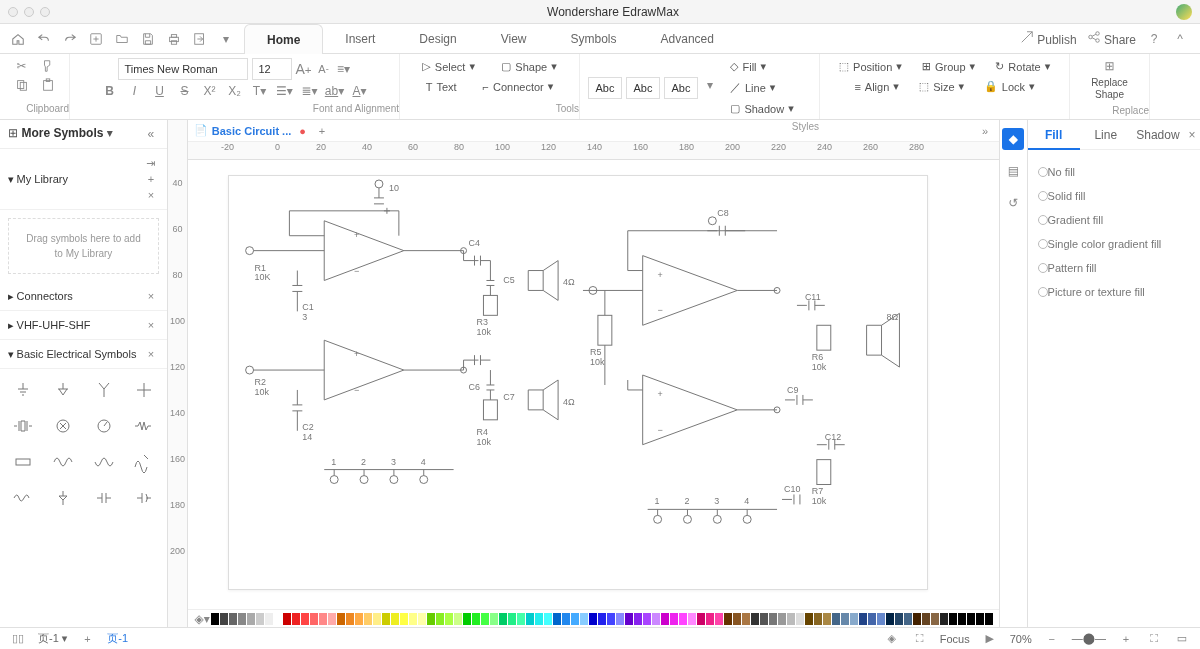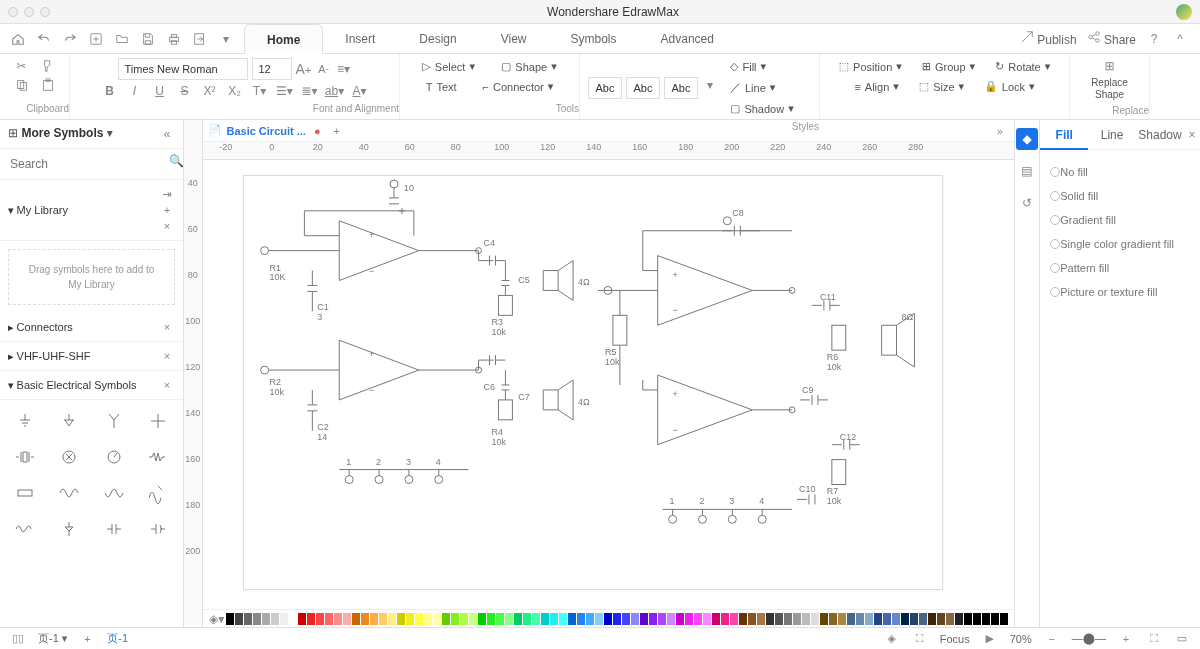--- a/index.html
+++ b/index.html
@@ -32,21 +32,21 @@
 .sb-sec { padding: 6px 8px; display: flex; align-items: center; justify-content: space-between; font-size: 11px; color: #333; border-bottom: 1px solid #f0f0f0; }
 .sb-drop { margin: 8px; border: 1px dashed #ddd; padding: 12px; text-align: center; font-size: 10px; color: #999; line-height: 1.5; }
 .sb-grid { display: grid; grid-template-columns: repeat(4,1fr); gap: 6px; padding: 6px; }
 .sb-sym { height: 30px; display: flex; align-items: center; justify-content: center; }
 .vruler { width: 22px; background: #fafafa; border-right: 1px solid #e0e0e0; display: flex; flex-direction: column; }
 .vruler .tick { height: 46px; font-size: 9px; color: #888; display: flex; align-items: center; justify-content: center; writing-mode: horizontal-tb; }
 .canvas-area { flex: 1; display: flex; flex-direction: column; position: relative; }
 .doc-tabs { height: 22px; display: flex; align-items: center; border-bottom: 1px solid #eee; padding: 0 6px; font-size: 11px; gap: 8px; }
 .doc-tab { color: #2a7ae2; font-weight: 600; display: flex; align-items: center; gap: 4px; }
 .hruler { height: 18px; background: #fafafa; border-bottom: 1px solid #e0e0e0; display: flex; font-size: 9px; color: #888; }
-.hruler .ht { width: 46px; text-align: center; }
+.hruler .ht { width: 46px; text-align: right; }
 .canvas { flex: 1; background: #fff; position: relative; overflow: hidden; }
 .page { position: absolute; left: 40px; top: 15px; width: 700px; height: 415px; border: 1px solid #ddd; box-shadow: 0 1px 3px rgba(0,0,0,0.06); }
 .sch { position: relative; width: 100%; height: 100%; }
 .cl { stroke: #777; stroke-width: 1; fill: none; }
 .ct { font-size: 9px; fill: #777; font-family: Arial; }
 .colorbar { height: 18px; display: flex; align-items: center; padding: 0 6px; gap: 1px; border-top: 1px solid #eee; }
 .csw { width: 8px; height: 12px; }
 .rpanel-icons { width: 30px; border-left: 1px solid #e0e0e0; display: flex; flex-direction: column; align-items: center; gap: 10px; padding-top: 8px; background: #fff; }
 .rpi { width: 22px; height: 22px; display: flex; align-items: center; justify-content: center; color: #888; border-radius: 3px; }
 .rpi.active { background: #1a73e8; color: #fff; }
@@ -252,24 +252,20 @@
     </div>
     <div class="rgl">Replace</div>
   </div>
 </div>
 
 <div class="main">
   <div class="sidebar">
     <div class="sb-head">
       <span><span>⊞</span> <span class="sb-title">More Symbols</span> ▾</span>
       <span class="qi">«</span>
-    </div>
-    <div class="sb-search">
-      <input placeholder="Search" style="">
-      <span class="qi">🔍</span>
     </div>
     <div class="sb-sec">
       <span>▾ <span>My Library</span></span>
       <span>
           <span class="qi">⇥</span> 
           <span class="qi">+</span> 
           <span class="qi">×</span>
         </span>
     </div>
     <div class="sb-drop">Drag symbols here to add to My Library</div>

